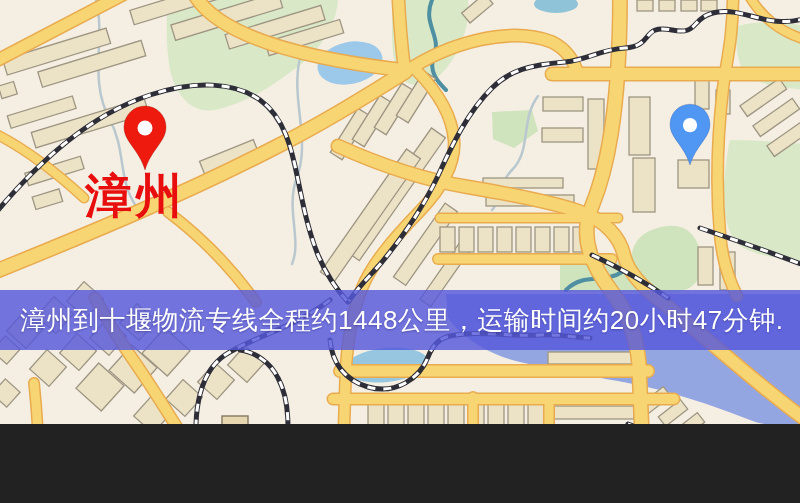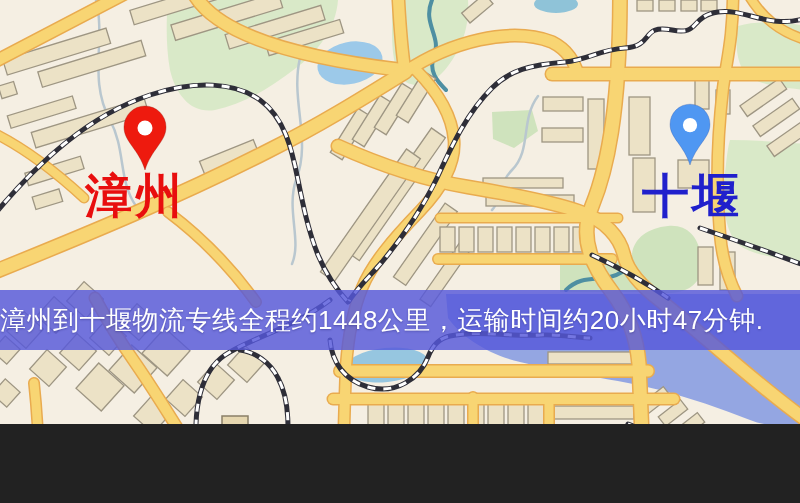--- a/index.html
+++ b/index.html
@@ -18,21 +18,21 @@
   .bld-tan{fill:#e6d7b0;stroke:#8a8068;stroke-width:1.5;}
   .rwb{stroke:#2e2e38;stroke-width:5;fill:none;stroke-linecap:round;}
   .rww{stroke:#ffffff;stroke-width:3;fill:none;stroke-dasharray:8 8;}
   
   .city-label{position:absolute;font-family:"Liberation Serif",serif;font-weight:700;
               font-size:47px;line-height:1;letter-spacing:3px;white-space:nowrap;}
   .label-origin{left:85px;top:173px;color:#e80e0e;}
   .label-dest{left:642px;top:173px;color:#2020cc;}
   .banner{position:absolute;left:0;top:290px;width:800px;height:60px;
           background:rgba(86,88,218,0.82);display:flex;align-items:center;
-          box-sizing:border-box;}
+          padding-left:20px;box-sizing:border-box;}
   .banner-text{color:#ffffff;font-size:26px;letter-spacing:0.5px;white-space:nowrap;
                text-shadow:0 1px 2px rgba(40,40,120,0.45);}
   .bottom-strip{position:absolute;left:0;top:497px;width:800px;height:6px;
                 background:rgba(62,60,180,0.85);}
 </style>
 </head>
 <body>
 
 <div class="stage">
   <svg class="map-svg" width="800" height="503" viewBox="0 0 800 503">
@@ -282,20 +282,19 @@
       <path stroke="rgba(150,18,8,0.35)" stroke-width="1" d="M0,0 C-3,-10 -8,-17 -13,-24 C-18,-31 -21,-36 -21,-43 A21,21 0 1 1 21,-43 C21,-36 18,-31 13,-24 C8,-17 3,-10 0,0 Z" fill="#ee1a0e"></path>
       <circle cx="0" cy="-42" r="7.5" fill="#ffffff"></circle>
     </g>
     <g transform="translate(690,165) scale(0.95)">
       <path stroke="rgba(30,70,160,0.3)" stroke-width="1" d="M0,0 C-3,-10 -8,-17 -13,-24 C-18,-31 -21,-36 -21,-43 A21,21 0 1 1 21,-43 C21,-36 18,-31 13,-24 C8,-17 3,-10 0,0 Z" fill="#4f97f2"></path>
       <circle cx="0" cy="-42" r="7.5" fill="#ffffff"></circle>
     </g>
   </svg>
 
   <div class="city-label label-origin">漳州</div>
-  <div class="city-label label-dest">十堰</div>
 
   <div class="banner">
     <span class="banner-text">漳州到十堰物流专线全程约1448公里，运输时间约20小时47分钟.</span>
   </div>
 
   <div class="bottom-strip"></div>
 </div>
 
 </body></html>

